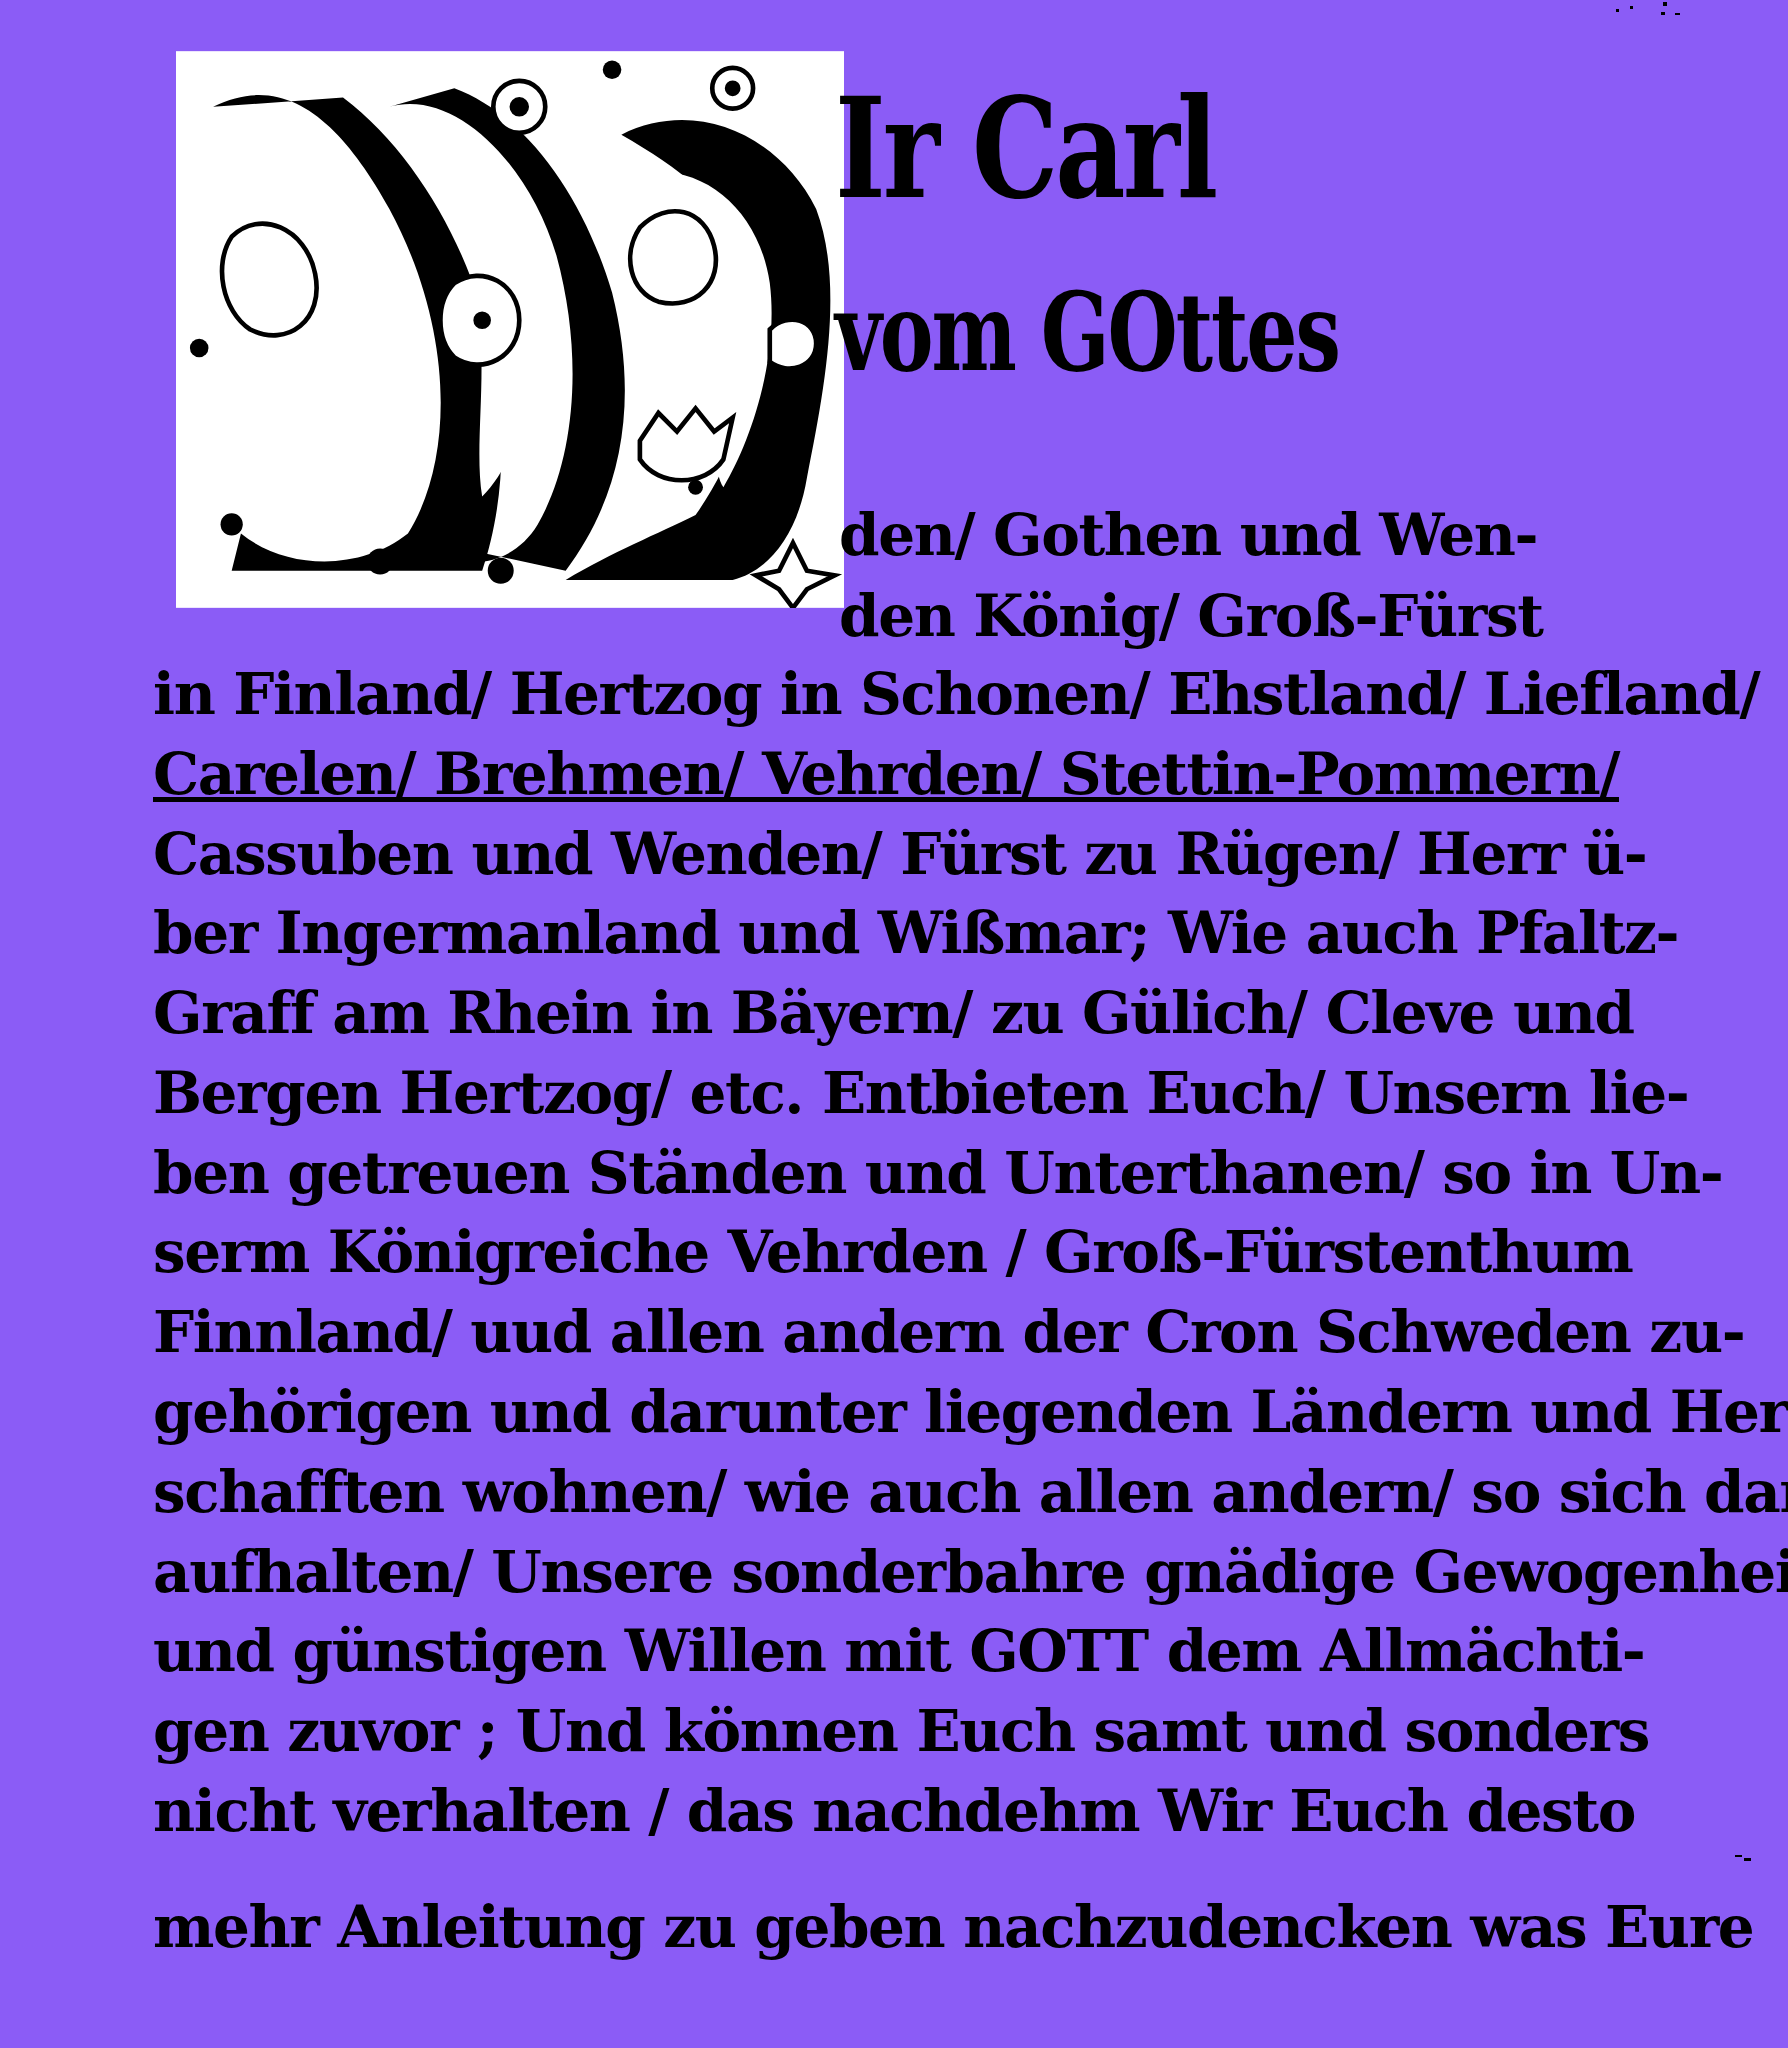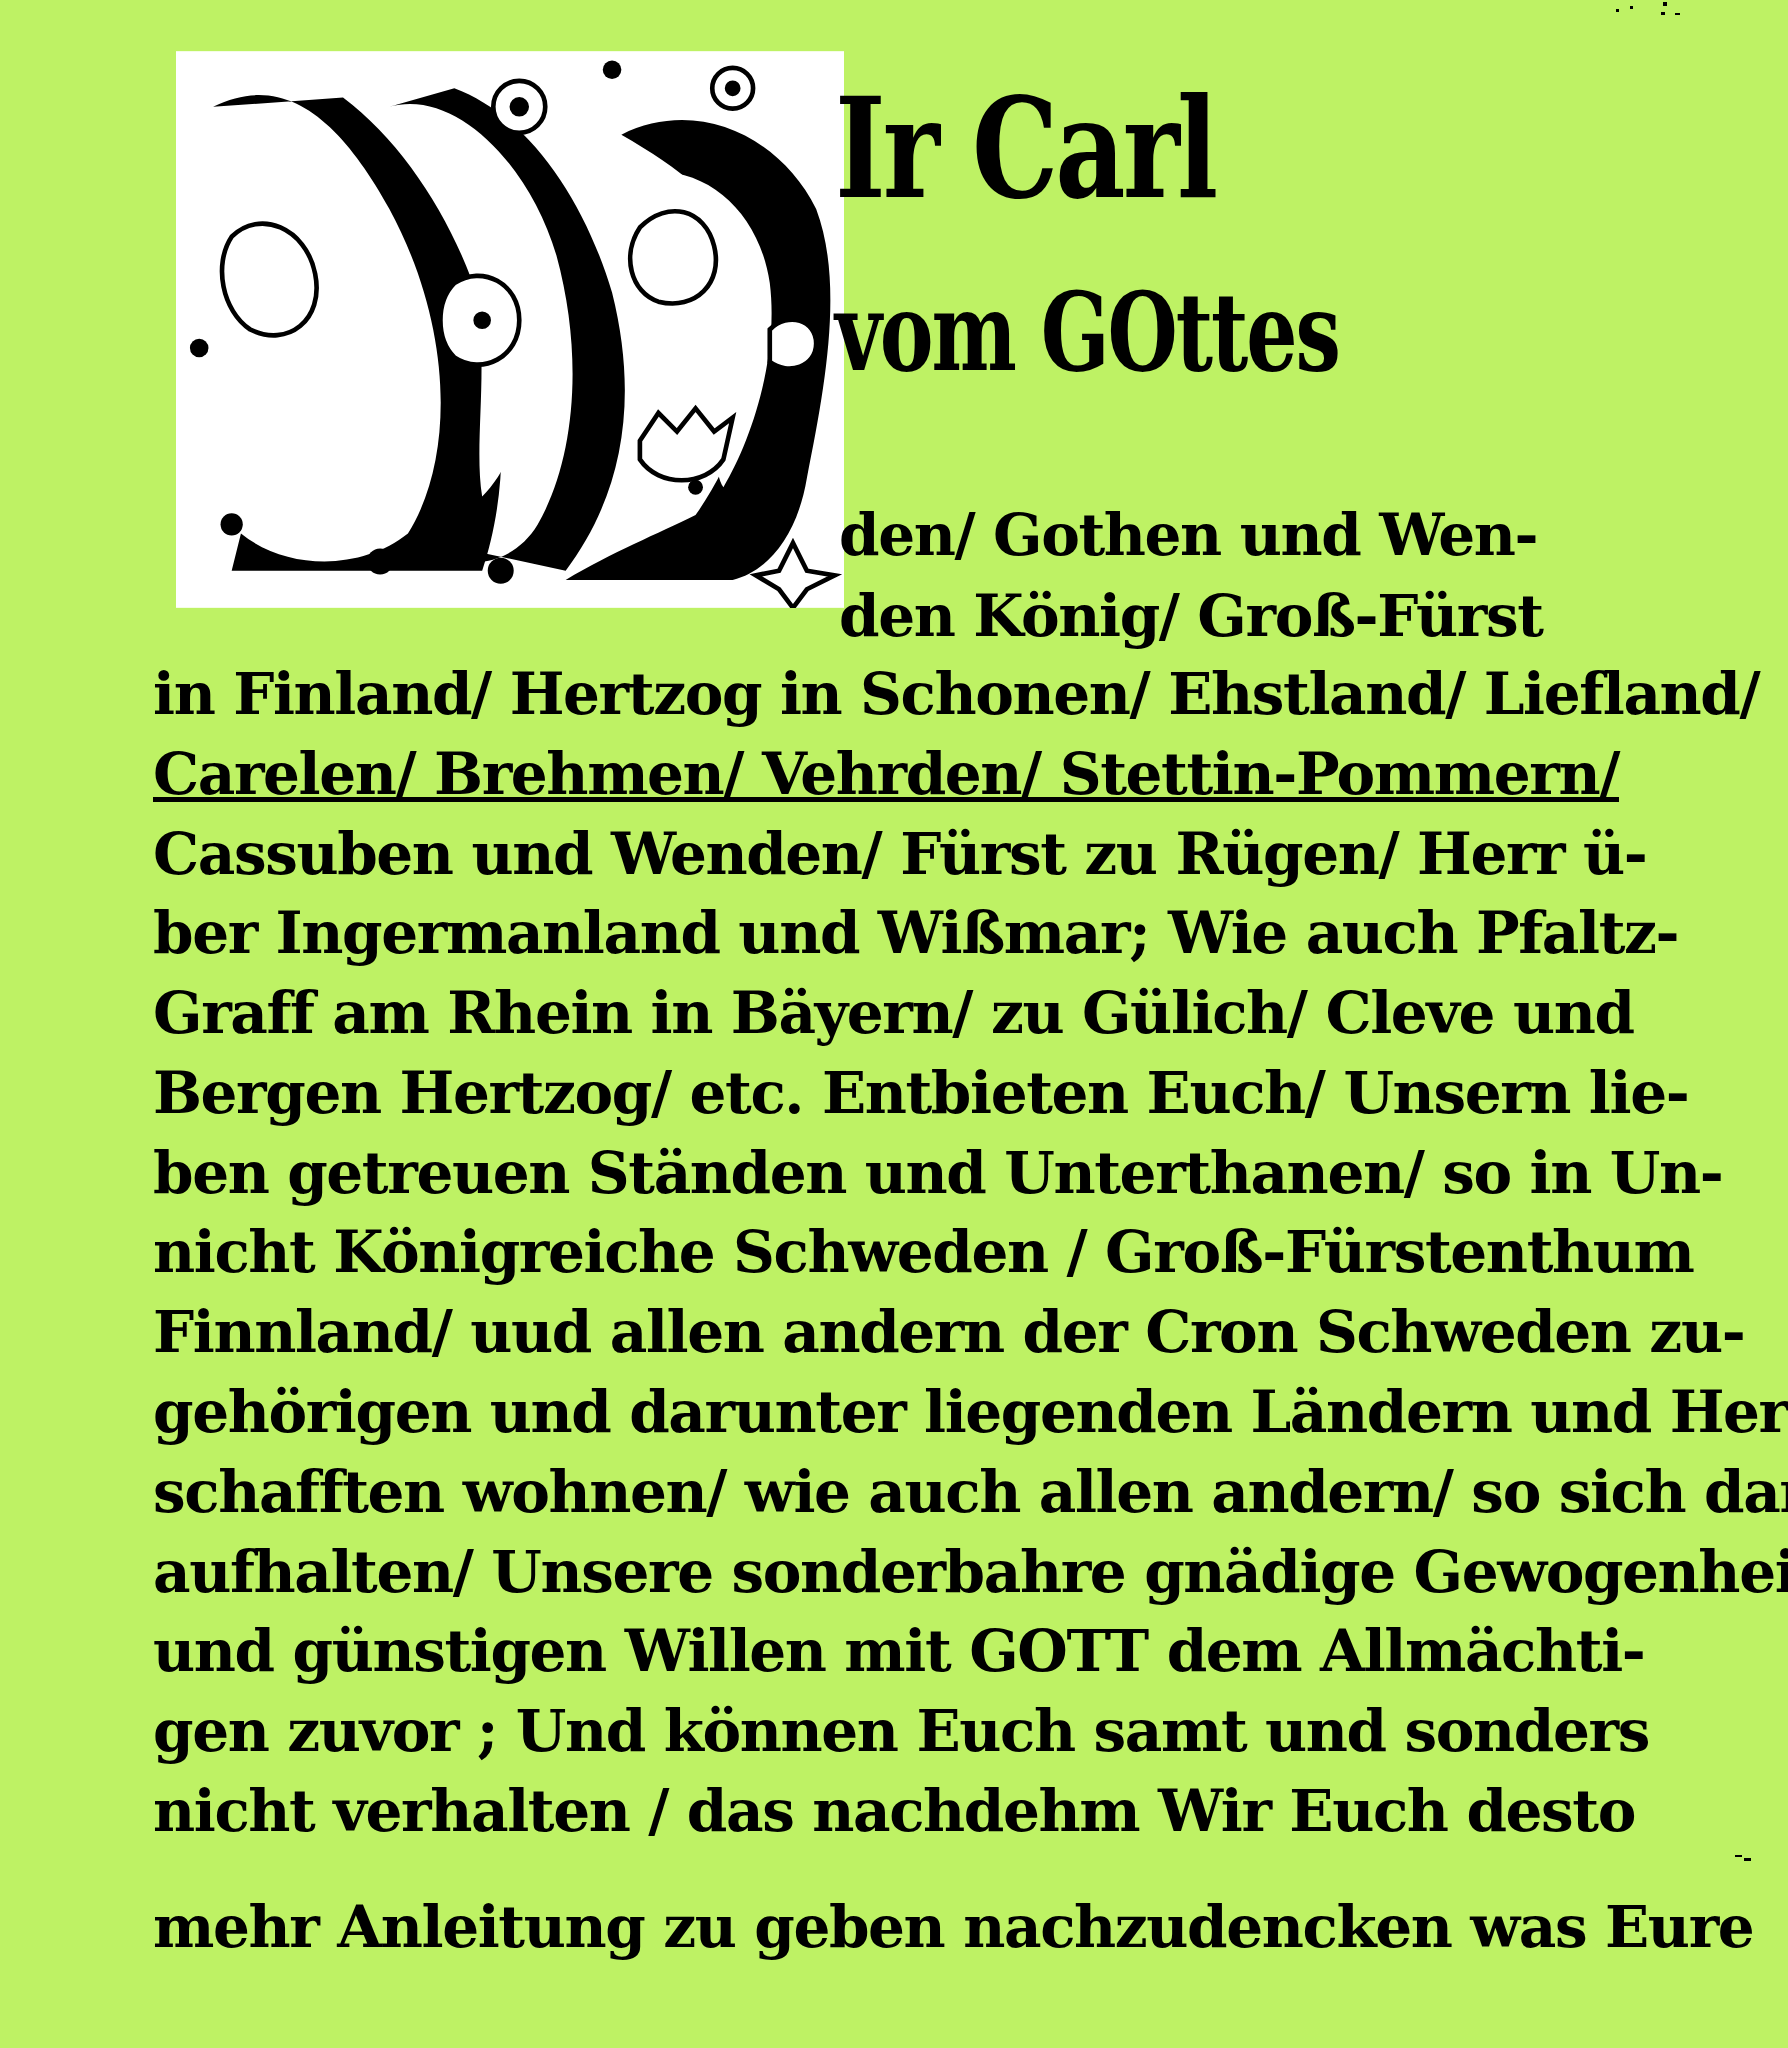--- a/index.html
+++ b/index.html
@@ -12,21 +12,21 @@
       height: 2048px;
       position: relative;
       overflow: hidden;
       font-family: "DejaVu Serif", serif;
       color: #000000;
     }
     .page {
       position: absolute;
       left: 0; top: 0;
       width: 1788px; height: 2048px;
-      background: #bef264;
+      background: #8b5cf6;
     }
     
     .speck { position: absolute; background: #000; }
 
     
     .initial {
       position: absolute;
       left: 176px;
       top: 51px;
       width: 668px;
@@ -117,21 +117,21 @@
   <div class="line body-line" style="left:839px;top:506px;">den/ Gothen und Wen-</div>
   <div class="line body-line" style="left:839px;top:587px;">den König/ Groß-Fürst</div>
 
   <div class="line body-line" style="left:153px;top:665px;">in Finland/ Hertzog in Schonen/ Ehstland/ Liefland/</div>
   <div class="line body-line" style="left:153px;top:745px;text-decoration:underline;">Carelen/ Brehmen/ Vehrden/ Stettin-Pommern/</div>
   <div class="line body-line" style="left:153px;top:825px;">Cassuben und Wenden/ Fürst zu Rügen/ Herr ü-</div>
   <div class="line body-line" style="left:153px;top:904px;">ber Ingermanland und Wißmar; Wie auch Pfaltz-</div>
   <div class="line body-line" style="left:153px;top:984px;">Graff am Rhein in Bäyern/ zu Gülich/ Cleve und</div>
   <div class="line body-line" style="left:153px;top:1064px;">Bergen Hertzog/ etc.   Entbieten Euch/ Unsern lie-</div>
   <div class="line body-line" style="left:153px;top:1144px;">ben getreuen Ständen und Unterthanen/ so in Un-</div>
-  <div class="line body-line" style="left:153px;top:1223px;">nicht Königreiche Schweden / Groß-Fürstenthum</div>
+  <div class="line body-line" style="left:153px;top:1223px;">serm Königreiche Vehrden / Groß-Fürstenthum</div>
   <div class="line body-line" style="left:153px;top:1303px;">Finnland/ uud allen andern der Cron Schweden zu-</div>
   <div class="line body-line" style="left:153px;top:1383px;">gehörigen und darunter liegenden Ländern und Herr-</div>
   <div class="line body-line" style="left:153px;top:1463px;">schafften wohnen/ wie auch allen andern/ so sich darin</div>
   <div class="line body-line" style="left:153px;top:1543px;">aufhalten/ Unsere sonderbahre gnädige Gewogenheit</div>
   <div class="line body-line" style="left:153px;top:1622px;">und günstigen Willen mit GOTT dem Allmächti-</div>
   <div class="line body-line" style="left:153px;top:1702px;">gen zuvor ;  Und können Euch samt und sonders</div>
   <div class="line body-line" style="left:153px;top:1782px;">nicht verhalten / das nachdehm Wir Euch desto</div>
   <div class="line body-line" style="left:153px;top:1862px;margin-top:36px;">mehr Anleitung zu geben nachzudencken was Eure</div>
 </div>
 

